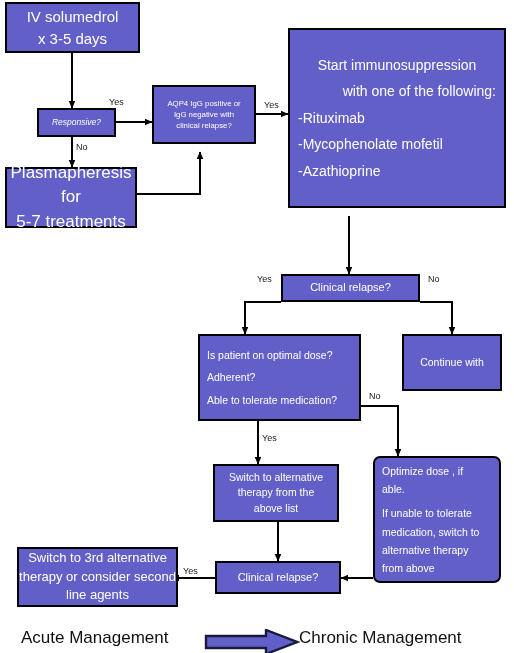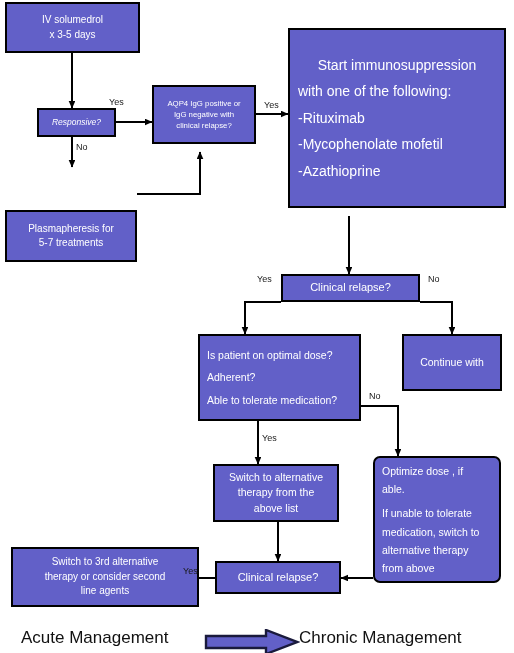--- a/index.html
+++ b/index.html
@@ -83,43 +83,43 @@
       <path d="M373,578 L341,578"></path>
 
       <path d="M215,578 L172,578"></path>
     </g>
 
     <g stroke="#000000" stroke-width="2" fill="none">
       <path d="M137,194 L200,194 L200,152" marker-end="url(#ah)"></path>
     </g>
   </svg>
 
-  <div class="node center" style="left:5px;top:2px;width:135px;height:51px;font-size:10px;">
+  <div class="node center" style="left:5px;top:2px;width:135px;height:51px;font-size:15px;">
     <span class="ln">IV solumedrol</span>
     <span class="ln">x 3-5 days</span>
   </div>
 
   <div class="node center" style="left:37px;top:108px;width:79px;height:29px;font-size:8.5px;font-style:italic;">
     <span class="ln">Responsive?</span>
   </div>
 
-  <div class="node center" style="left:5px;top:167px;width:132px;height:52px;font-size:10px;margin-top:43px;">
+  <div class="node center" style="left:5px;top:167px;width:132px;height:61px;font-size:17px;">
     <span class="ln">Plasmapheresis for</span>
     <span class="ln">5-7 treatments</span>
   </div>
 
   <div class="node center" style="left:152px;top:85px;width:104px;height:59px;font-size:7.8px;">
     <span class="ln">AQP4 IgG positive or</span>
     <span class="ln">IgG negative with</span>
     <span class="ln">clinical relapse?</span>
   </div>
 
   <div class="node left" style="left:288px;top:28px;width:218px;height:180px;font-size:14px;padding:6px 8px;line-height:1.9;">
     <span class="ln" style="text-align:center;">Start immunosuppression</span>
-    <span class="ln" style="text-align:left;">with one of the following:</span>
+    <span class="ln" style="text-align:right;">with one of the following:</span>
     <span class="ln">-Rituximab</span>
     <span class="ln">-Mycophenolate mofetil</span>
     <span class="ln">-Azathioprine</span>
   </div>
 
   <div class="node center" style="left:281px;top:274px;width:139px;height:28px;font-size:11px;">
     <span class="ln">Clinical relapse?</span>
   </div>
 
   <div class="node left" style="left:198px;top:334px;width:163px;height:87px;font-size:10.5px;padding:4px 7px;line-height:2.1;">
@@ -144,21 +144,21 @@
     <span class="ln">If unable to tolerate</span>
     <span class="ln">medication, switch to</span>
     <span class="ln">alternative therapy</span>
     <span class="ln">from above</span>
   </div>
 
   <div class="node center" style="left:215px;top:561px;width:126px;height:33px;font-size:11px;">
     <span class="ln">Clinical relapse?</span>
   </div>
 
-  <div class="node center" style="left:11px;top:547px;width:188px;height:60px;font-size:10px;">
+  <div class="node center" style="left:17px;top:547px;width:161px;height:60px;font-size:13px;">
     <span class="ln">Switch to 3rd alternative</span>
     <span class="ln">therapy or consider second</span>
     <span class="ln">line agents</span>
   </div>
 
   <div class="elabel" style="left:109px;top:97px;">Yes</div>
   <div class="elabel" style="left:76px;top:142px;">No</div>
   <div class="elabel" style="left:264px;top:100px;">Yes</div>
   <div class="elabel" style="left:257px;top:274px;">Yes</div>
   <div class="elabel" style="left:428px;top:274px;">No</div>

